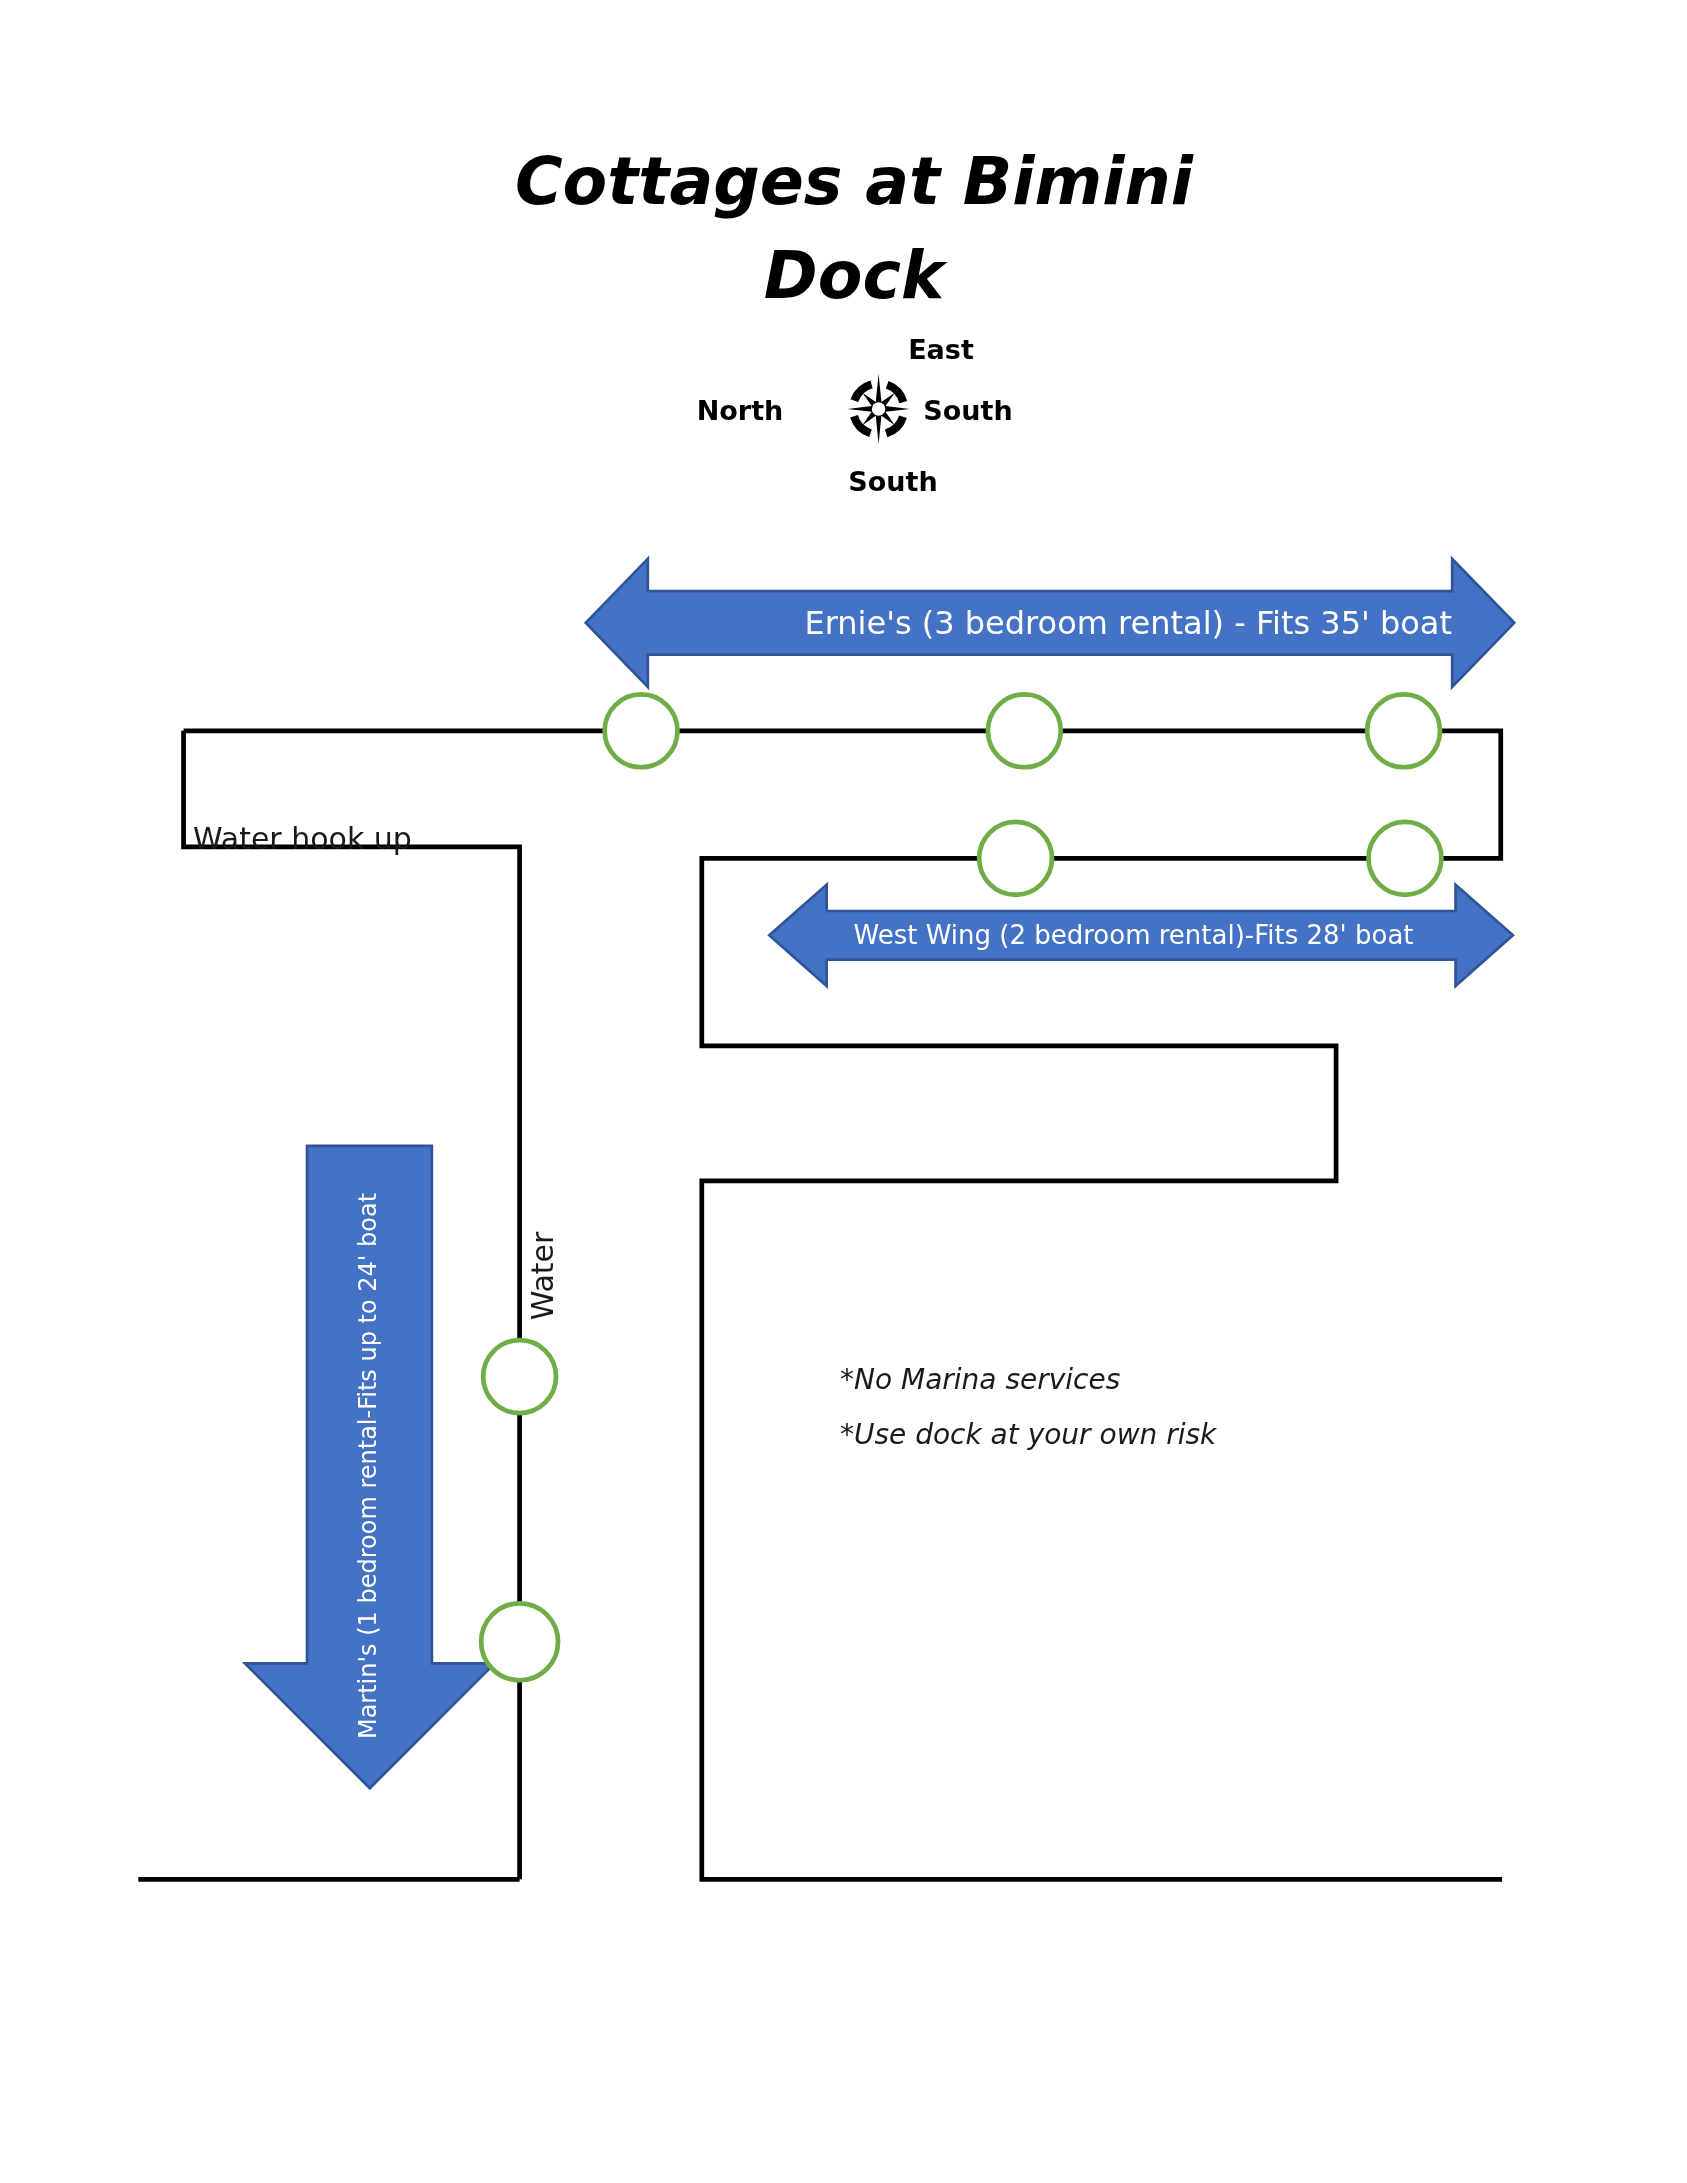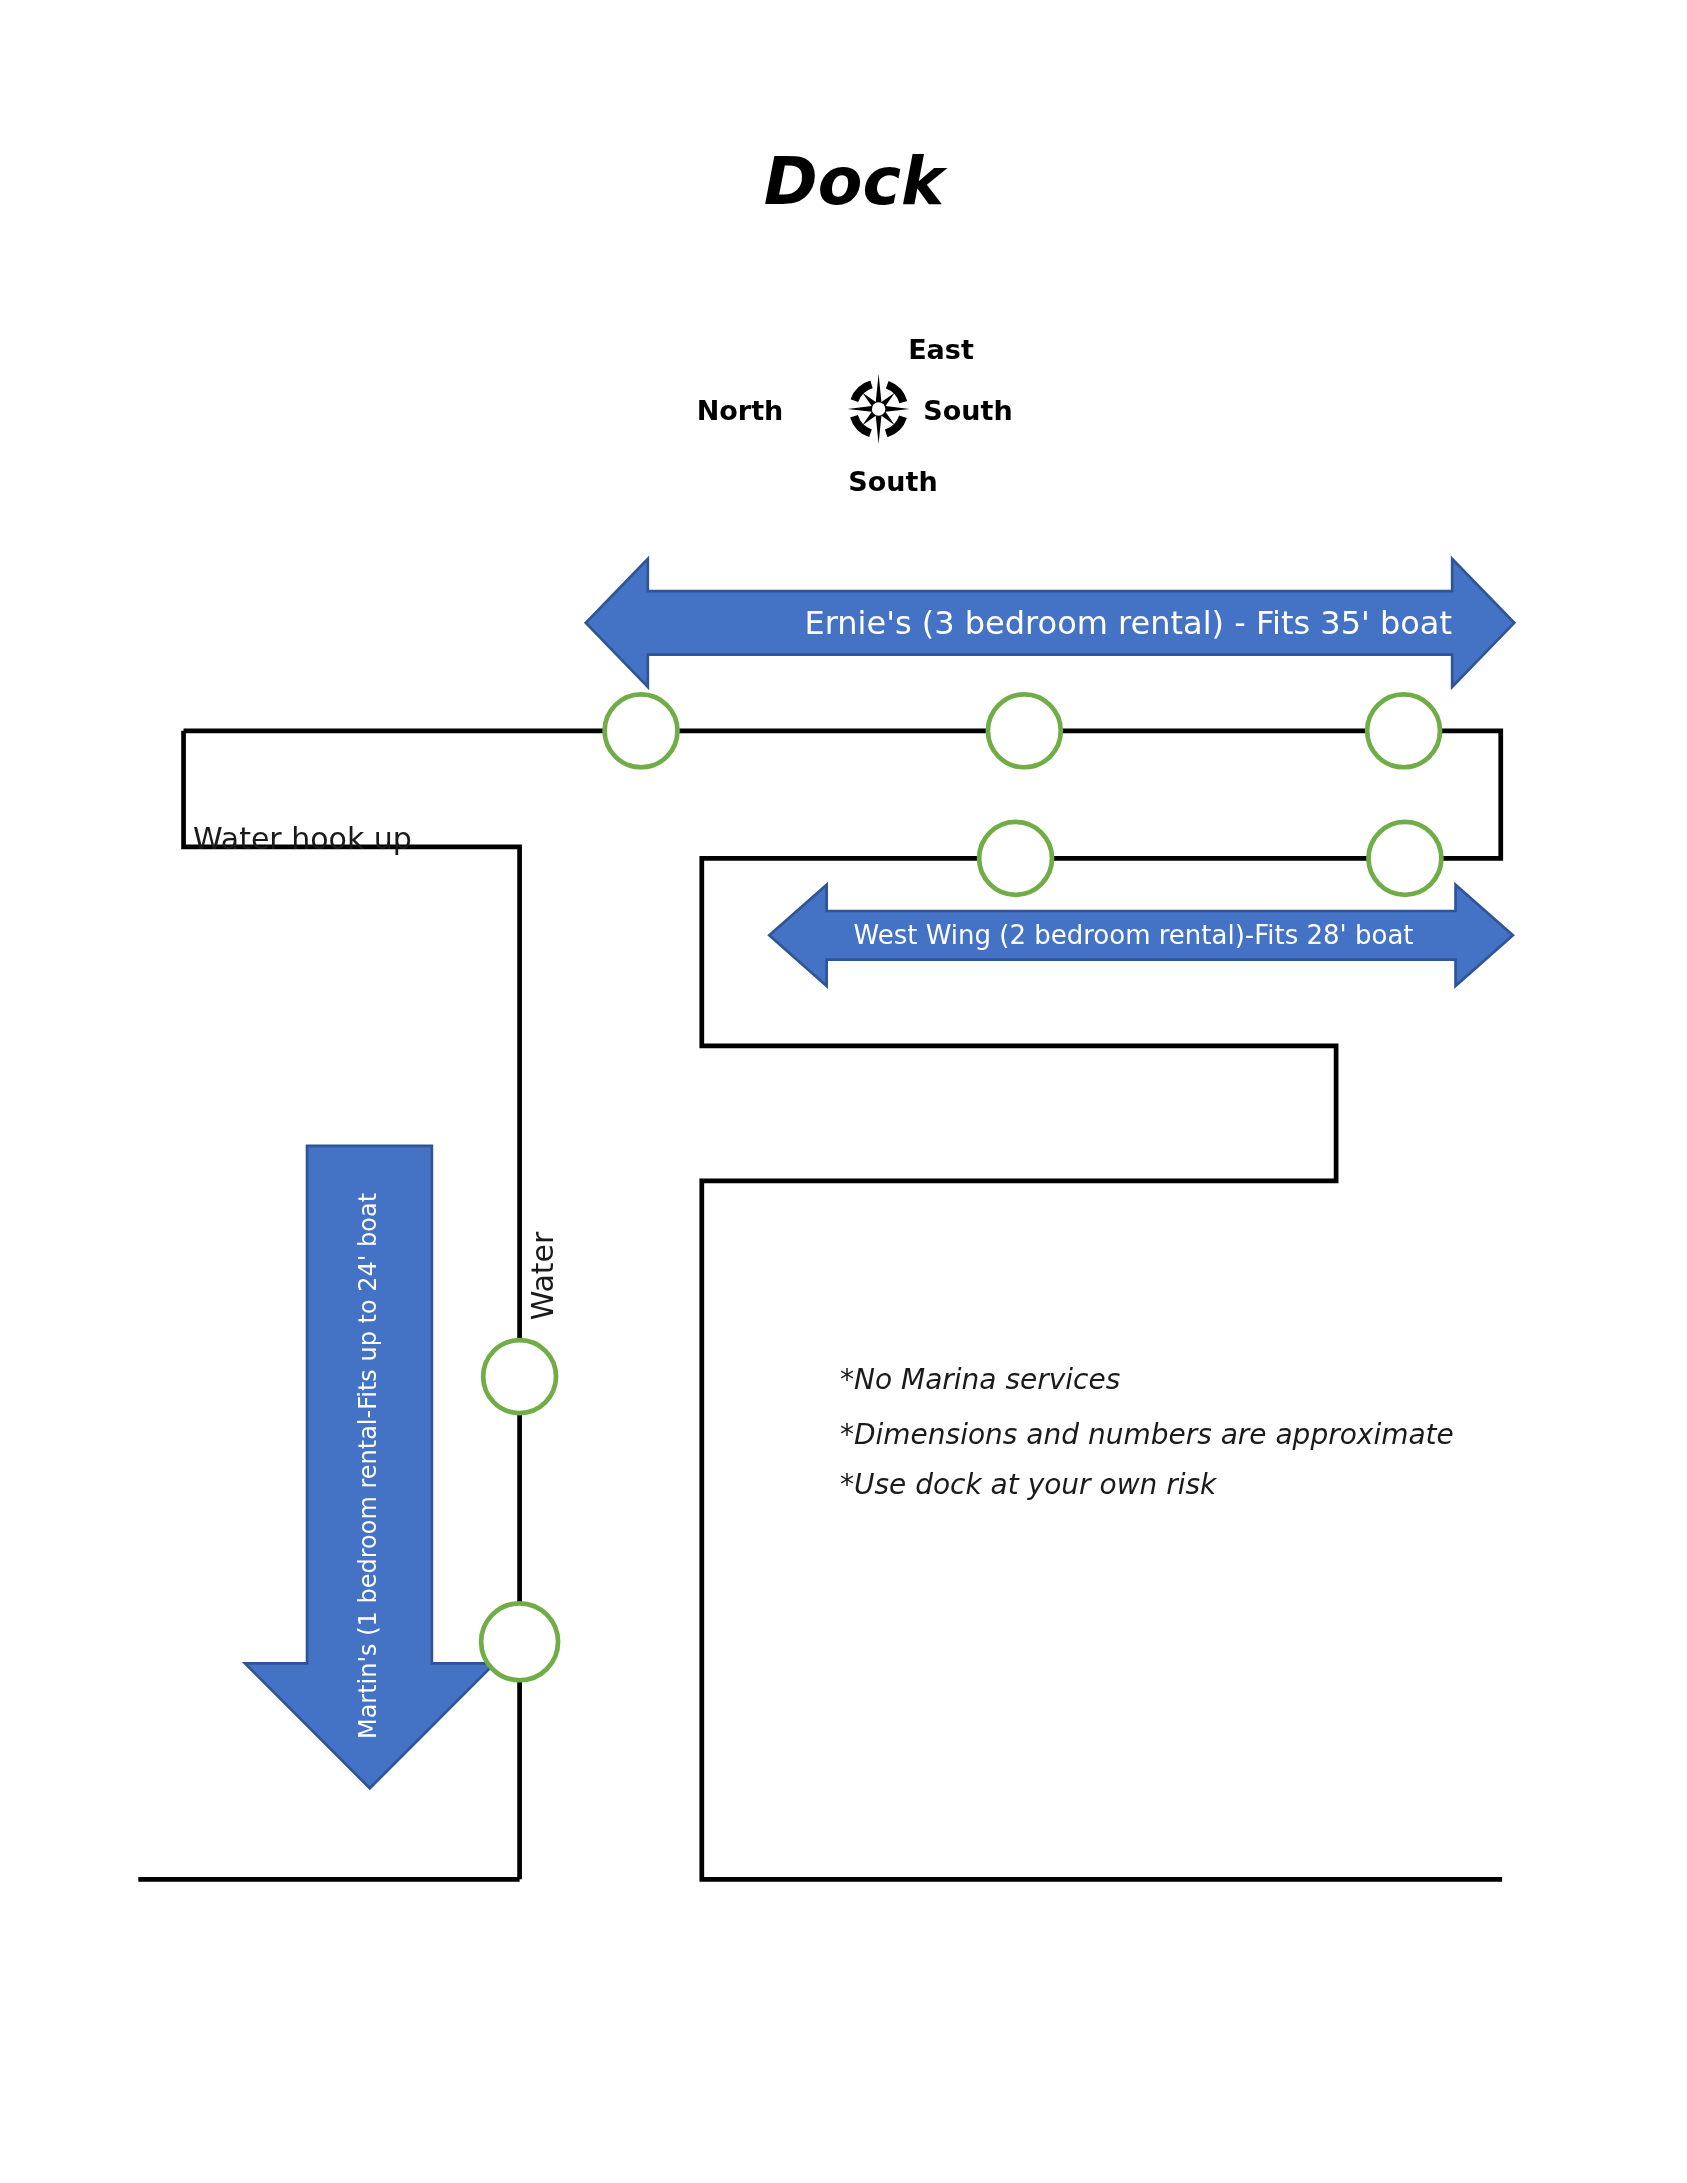--- a/index.html
+++ b/index.html
@@ -123,33 +123,33 @@
   <circle class="piling" cx="770" cy="2433" r="57"></circle>
 
   <g transform="translate(1302,606)">
     <circle class="compass-arc" r="38" stroke-dasharray="36 23.69" stroke-dashoffset="47.85"></circle>
     <path class="compass-star" d="M0 -52 L4.2 -10.2 L24 -24 L10.2 -4.2 L46 0 L10.2 4.2 L24 24 L4.2 10.2 L0 52 L-4.2 10.2 L-24 24 L-10.2 4.2 L-46 0 L-10.2 -4.2 L-24 -24 L-4.2 -10.2 Z"></path>
     <circle class="compass-center" r="10"></circle>
   </g>
 </svg>
 
 <div class="abs title-block">
+  <div>Cottages at Bimini</div>
   <div>Dock</div>
 </div>
 
 <div class="abs compass-label" style="left:941px; top:349px;">East</div>
 <div class="abs compass-label" style="left:740px; top:410px;">North</div>
 <div class="abs compass-label" style="left:968px; top:410px;">South</div>
 <div class="abs compass-label" style="left:893px; top:481px;">South</div>
 
 <div class="abs arrow-label ernies-label">Ernie's (3 bedroom rental) - Fits 35' boat</div>
 <div class="abs arrow-label westwing-label">West Wing (2 bedroom rental)-Fits 28' boat</div>
 <div class="abs martins-label">Martin's (1 bedroom  rental-Fits up to 24' boat</div>
 
 <div class="abs water-hookup-label">Water hook up</div>
 <div class="abs water-label">Water</div>
 
 <div class="abs notes-block">
   <div style="margin-bottom:5.4px;">*No Marina services</div>
-  <div>*Dimensions and numbers are approximate</div>
   <div>*Use dock at your own risk</div>
 </div>
 
 
 </body></html>

